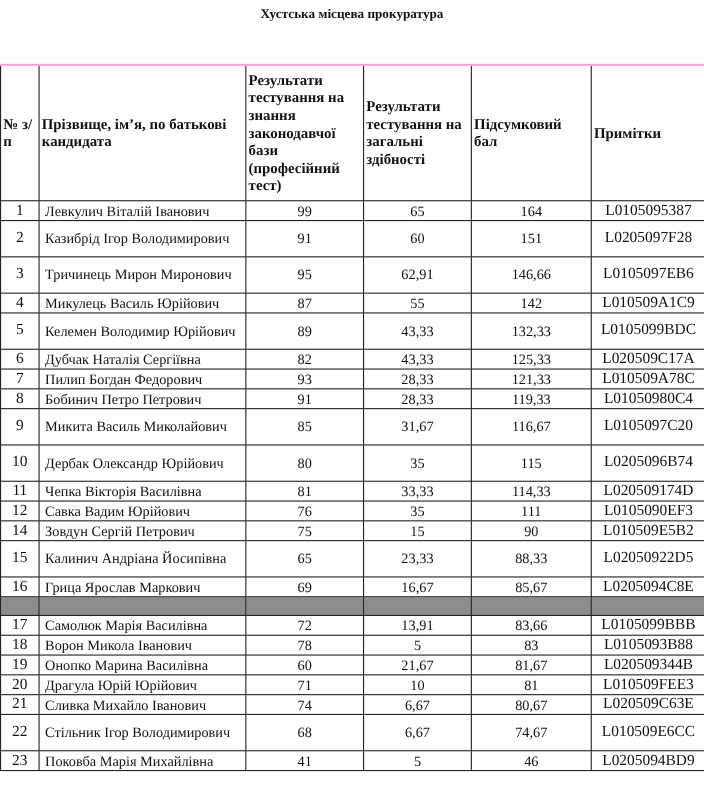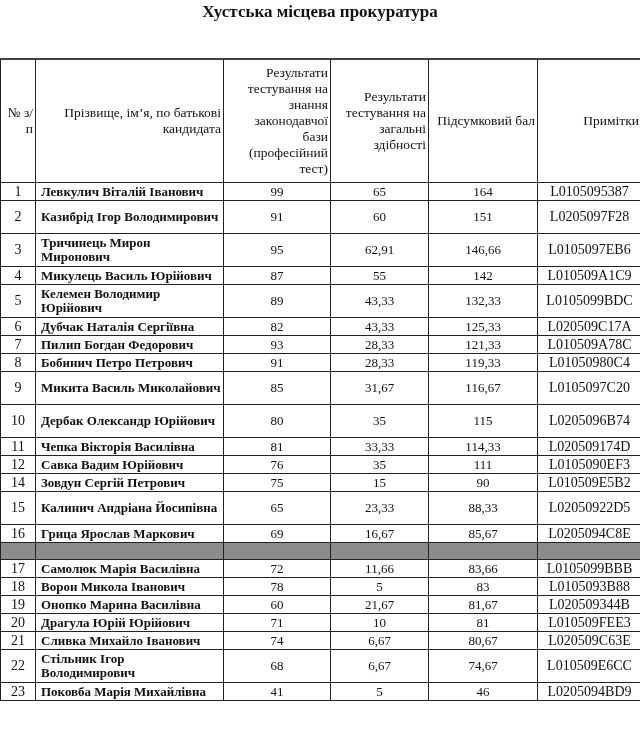--- a/index.html
+++ b/index.html
@@ -1,25 +1,25 @@
 <!DOCTYPE html>
 <html><head>
 <meta charset="utf-8">
 <style>
   html, body { margin: 0; padding: 0; background: #ffffff; }
   body { width: 640px; height: 733px; overflow: hidden; position: relative; font-family: "Liberation Serif", serif; color: #111; }
-  .title { position: absolute; left: 0; top: 2px; width: 640px; text-align: center; font-weight: bold; font-size: 17px; line-height: 20px; }
+  .title { position: absolute; left: 0; top: 2px; width: 640px; text-align: center; font-weight: bold; font-size: 12px; line-height: 20px; }
   table { position: absolute; left: 0; top: 58px; width: 641px; border-collapse: collapse; table-layout: fixed; }
   td, th { border: 1px solid #222; padding: 0 2px; font-size: 13px; line-height: 14px; vertical-align: middle; }
-  th { font-weight: normal; font-size: 13.5px; line-height: 16px; text-align: right; border-top: 2px solid #404040; height: 122px; }
+  th { font-weight: bold; font-size: 13.5px; line-height: 16px; text-align: left; border-top: 2px solid #f9a8d4; height: 122px; }
   td { height: 17px; }
   tr.tall td { height: 32px; }
   td.num, td.val, td.note { text-align: center; }
   td.num { font-size: 14px; }
-  td.name { padding-left: 5px; text-align: left; font-weight: bold; }
+  td.name { padding-left: 5px; text-align: left; }
   td.note { font-size: 14px; }
   tr.sep td { background: #8c8c8c; height: 16px; }
   col.c0 { width: 35px; } col.c1 { width: 188px; } col.c2 { width: 107px; }
   col.c3 { width: 98px; } col.c4 { width: 109px; } col.c5 { width: 104px; }
 </style>
 </head>
 <body>
 
 <div class="title">
   <div>Хустська місцева прокуратура</div>
@@ -170,21 +170,21 @@
         <td style="background: rgb(140, 140, 140);"></td>
         <td style="background: rgb(140, 140, 140);"></td>
         <td style="background: rgb(140, 140, 140);"></td>
         <td style="background: rgb(140, 140, 140);"></td>
         <td style="background: rgb(140, 140, 140);"></td>
       </tr>
       <tr>
         <td class="num">17</td>
         <td class="name">Самолюк Марія Василівна</td>
         <td class="val">72</td>
-        <td class="val">11,66</td>
+        <td class="val">13,91</td>
         <td class="val">83,66</td>
         <td class="note">L0105099BBB</td>
       </tr>
       <tr>
         <td class="num">18</td>
         <td class="name">Ворон Микола Іванович</td>
         <td class="val">78</td>
         <td class="val">5</td>
         <td class="val">83</td>
         <td class="note">L0105093B88</td>

